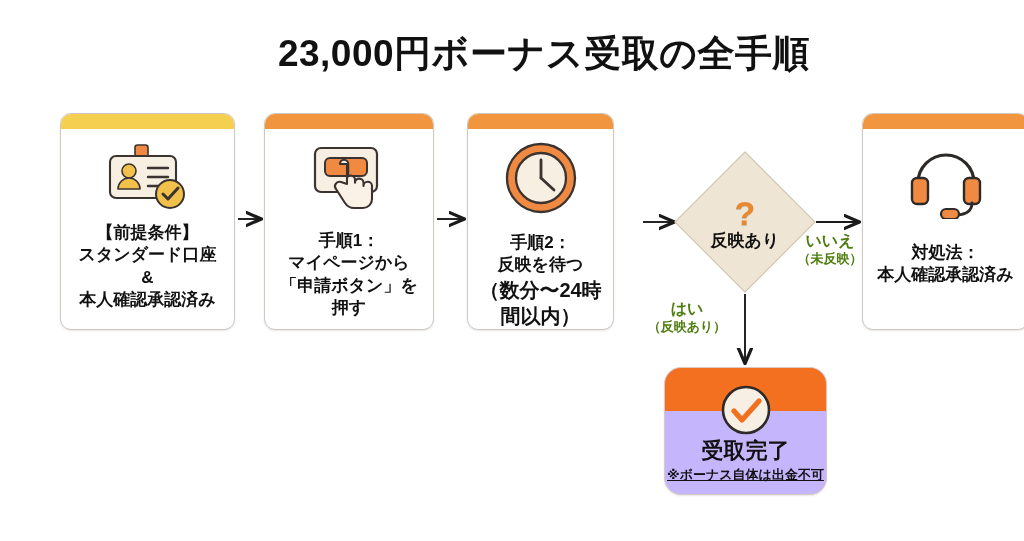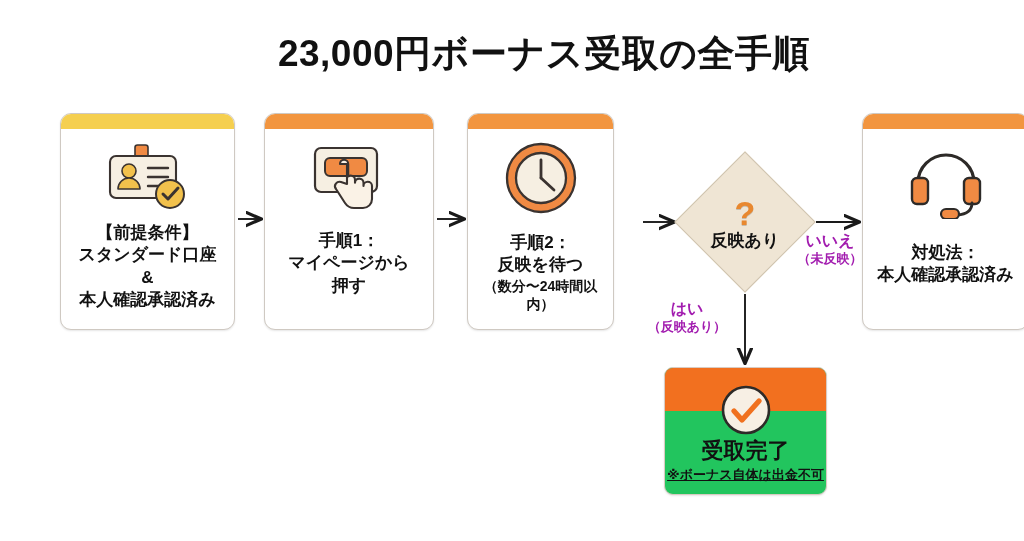--- a/index.html
+++ b/index.html
@@ -67,21 +67,21 @@
     left: 0;
     width: 100%;
     text-align: center;
     font-weight: 700;
     line-height: 1.32;
     color: #111111;
     padding: 0 4px;
     box-sizing: border-box;
   }
   .card-text .ln { display: block; }
-  .card-text .ln.small { font-size: 14px; }
+  .card-text .ln.small { font-size: 20px; }
 
   
   #card-prereq   { left: 28px;  top: 113px; width: 175px; height: 217px; }
   #card-step1    { left: 232px; top: 113px; width: 170px; height: 217px; }
   #card-step2    { left: 435px; top: 113px; width: 147px; height: 217px; }
   #card-support  { left: 830px; top: 113px; width: 167px; height: 217px; }
 
   #card-prereq  .card-icon  { top: 24px; height: 78px; }
   #card-step1   .card-icon  { top: 26px; height: 76px; }
   #card-step2   .card-icon  { top: 24px; height: 80px; }
@@ -138,22 +138,22 @@
   }
 
   
   #card-complete {
     position: absolute;
     left: 632px;
     top: 367px;
     width: 163px;
     height: 128px;
     border: 1.5px solid #d9cbc2;
-    border-radius: 9px;
-    background: #22c55e;
+    border-radius: 17px;
+    background: #c4b5fd;
     box-sizing: border-box;
     overflow: hidden;
     box-shadow: 0 1px 2px rgba(0,0,0,0.10);
   }
   #card-complete .top-band {
     position: absolute;
     left: 0; top: 0;
     width: 100%;
     height: 43px;
     background: #f2701f;
@@ -192,21 +192,21 @@
 
   
   .conn {
     position: absolute;
     pointer-events: none;
   }
   .edge-label {
     position: absolute;
     text-align: center;
     font-weight: 700;
-    color: #a21caf;
+    color: #4d7c0f;
     line-height: 1.22;
     white-space: nowrap;
   }
   .edge-label .big  { display: block; font-size: 16px; }
   .edge-label .sub  { display: block; font-size: 13px; }
 
   #label-yes { left: 612px; top: 299px; width: 86px; }
   #label-no  { left: 757px; top: 231px; width: 82px; }
 </style>
 </head>
@@ -271,20 +271,21 @@
     <div class="card-icon">
       <svg width="86" height="72" viewBox="0 0 86 72">
         <rect x="9" y="6" width="62" height="44" rx="6" fill="#f6efe2" stroke="#3a3330" stroke-width="2.2"></rect>
         <rect x="19" y="16" width="42" height="18" rx="5" fill="#f08a43" stroke="#3a3330" stroke-width="2"></rect>
         <path d="M41 22 v20 l-6 -2 c-4 -1 -8 3 -5 7 l9 14 c2 3 5 5 9 5 h9 c5 0 9 -4 9 -9 v-13 c0 -2.4 -2 -4.2 -4.3 -4.2 -2.3 0 -4.2 1.8 -4.2 4.2 v-3.2 c0 -2.4 -1.9 -4.2 -4.2 -4.2 -2.3 0 -4.3 1.8 -4.3 4.2 v-3 c0 -2.4 -1.9 -4.2 -4.2 -4.2 -1 0 -1.9 0.3 -2.6 0.8 v-12.4 c0 -2.4 -1.9 -4.3 -4.2 -4.3 -2.4 0 -4 1.9 -4 4.3 z" fill="#faf2e6" stroke="#3a3330" stroke-width="2.1" stroke-linejoin="round"></path>
       </svg>
     </div>
     <div class="card-text">
       <span class="ln">手順1：</span>
       <span class="ln">マイページから</span>
+      <span class="ln">「申請ボタン」を</span>
       <span class="ln">押す</span>
     </div>
   </div>
 
   <div class="card" id="card-step2">
     <div class="card-bar" style="background:#f2953f;"></div>
     <div class="card-icon">
       <svg width="80" height="80" viewBox="0 0 80 80">
         <circle cx="40" cy="40" r="34" fill="#f08a43" stroke="#3a3330" stroke-width="2.3"></circle>
         <circle cx="40" cy="40" r="25" fill="#f6efe2" stroke="#3a3330" stroke-width="2.3"></circle>

